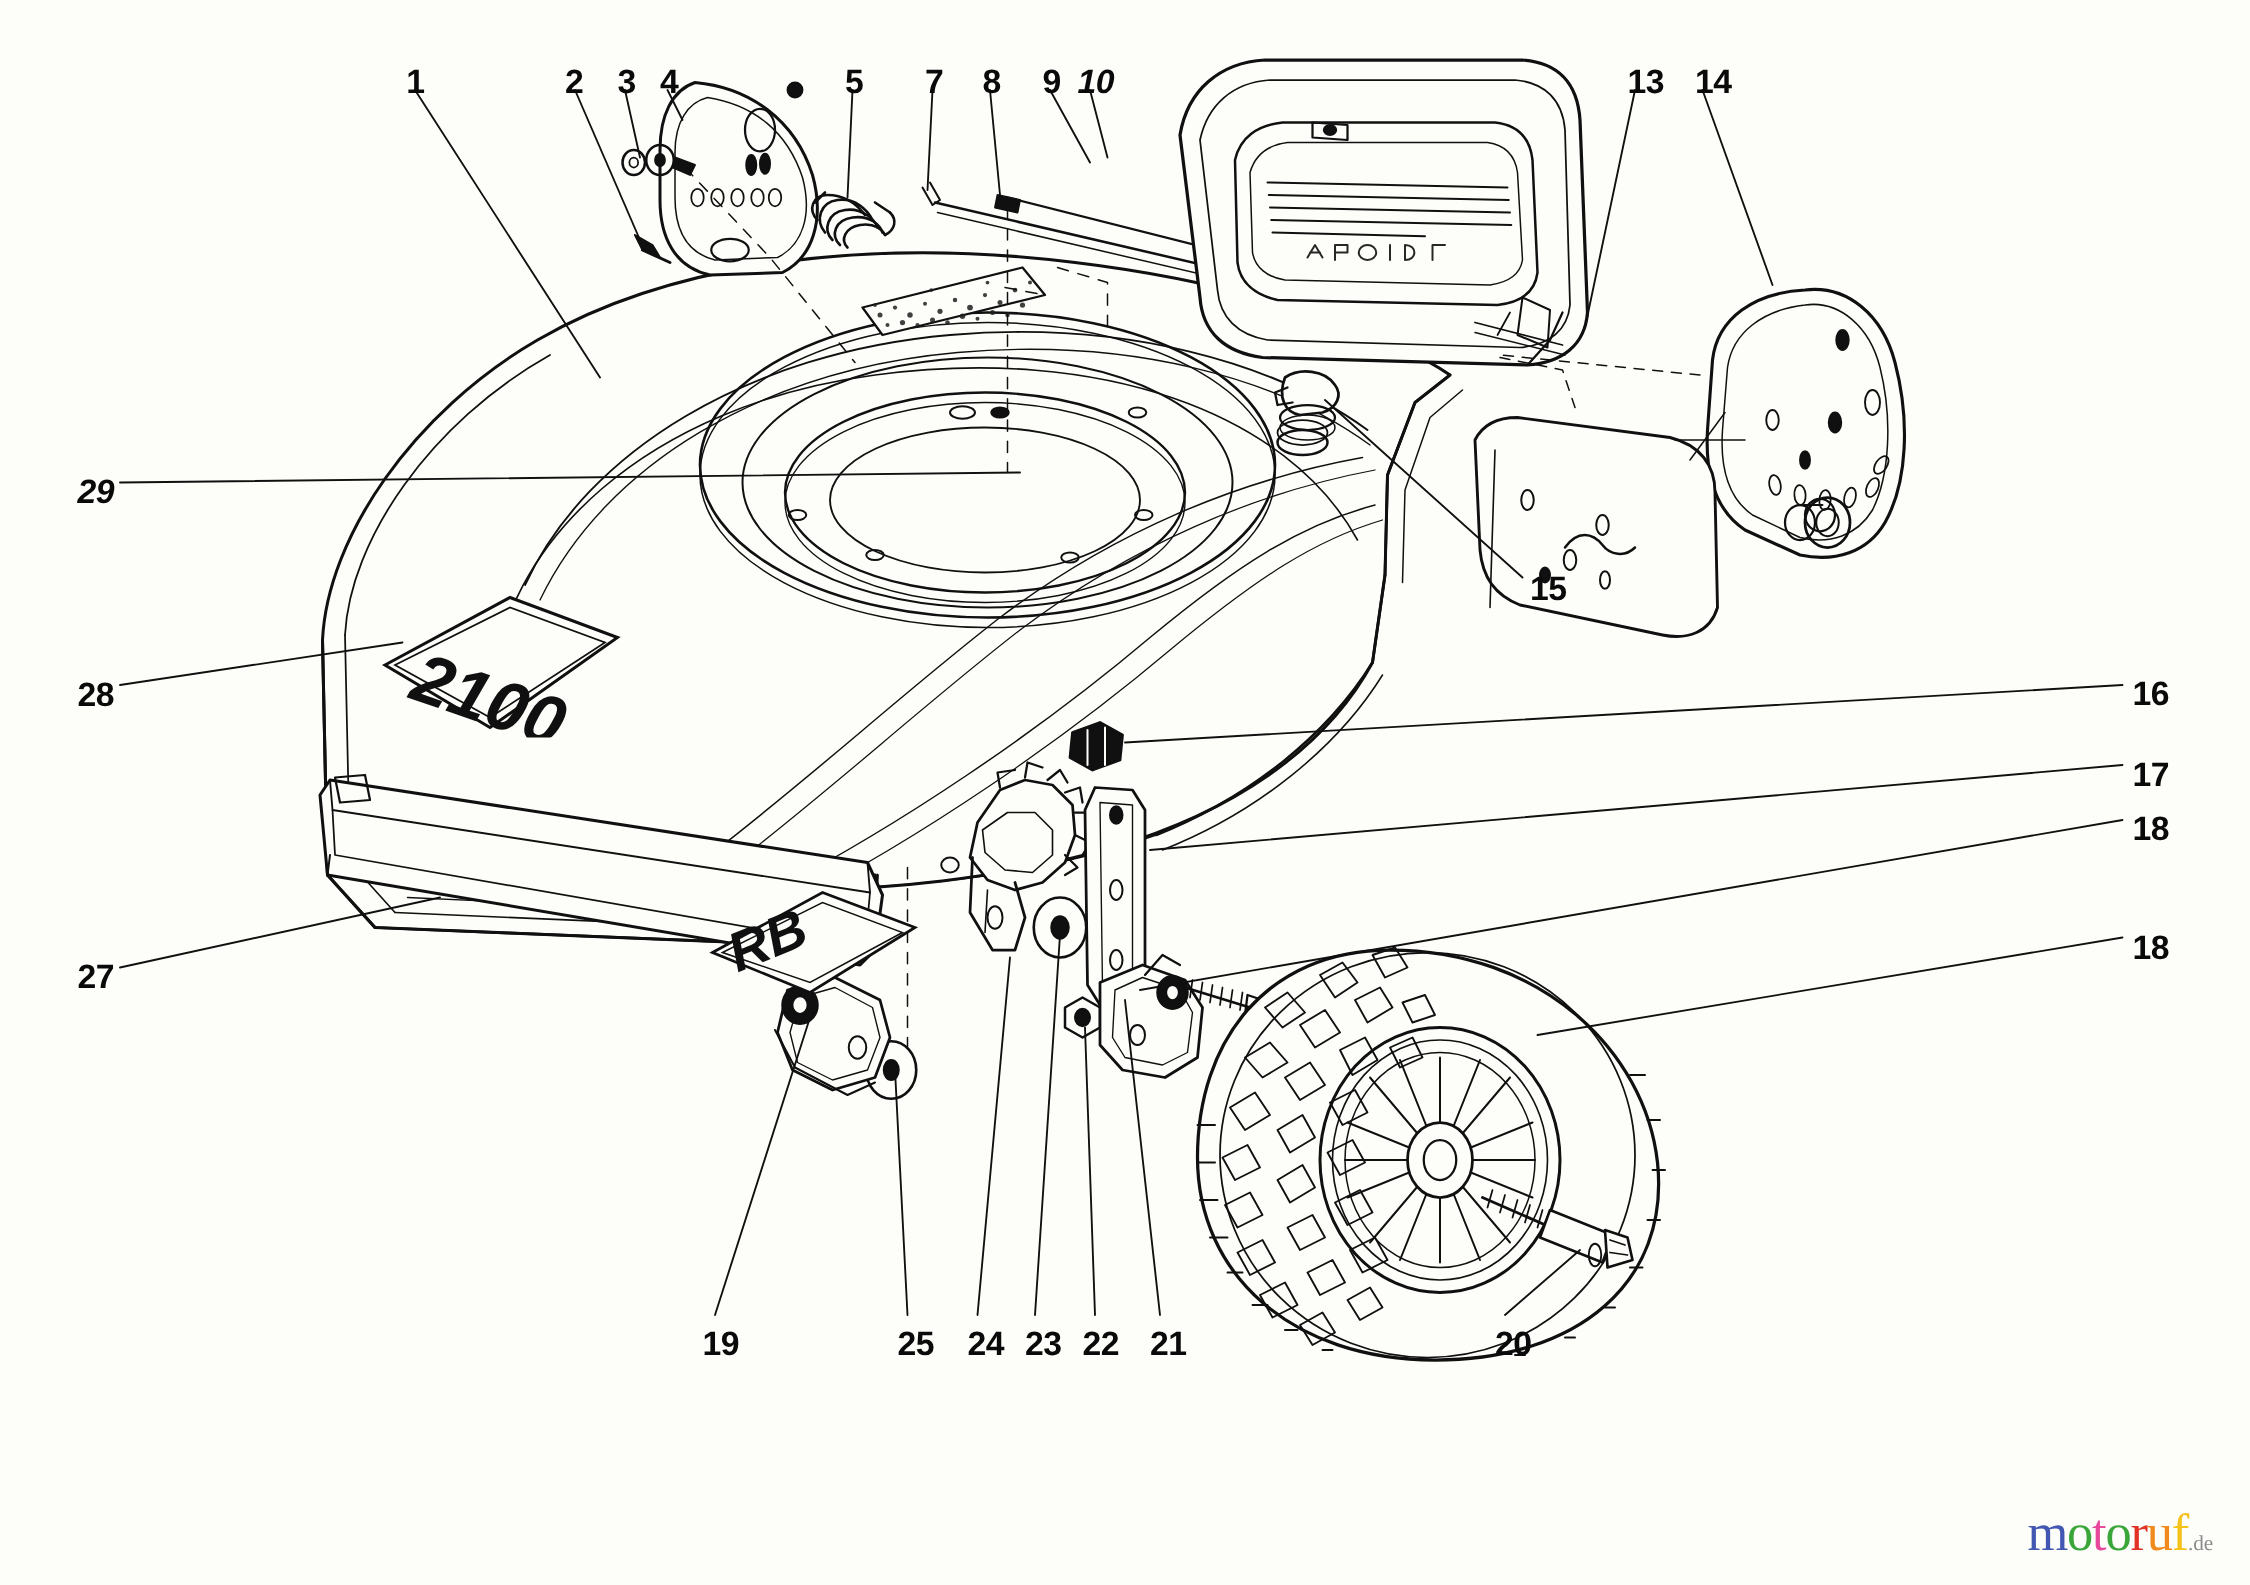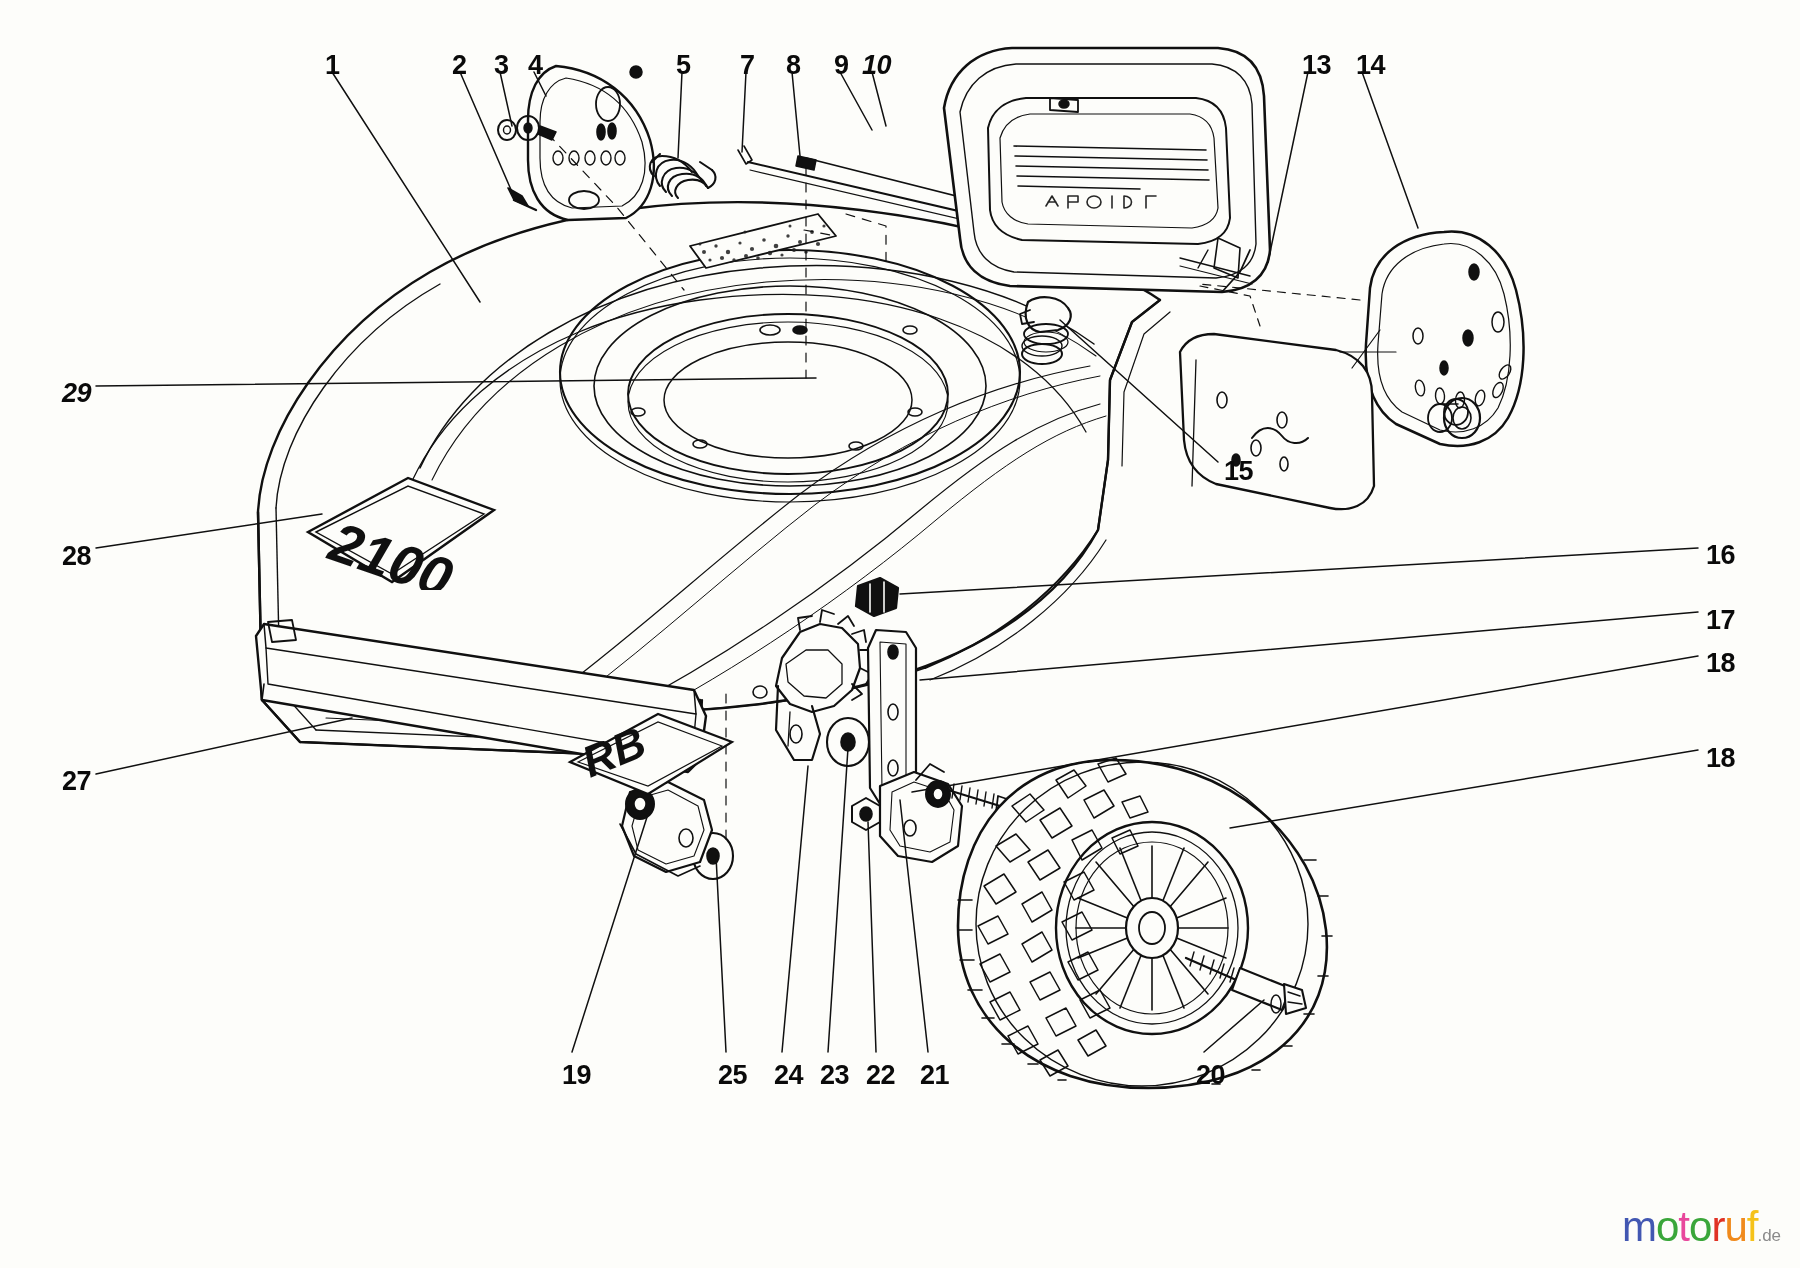--- a/index.html
+++ b/index.html
@@ -14,21 +14,21 @@
     font-size:27px;
     color:#0a0a0a;
     letter-spacing:-0.5px;
     line-height:1;
     white-space:nowrap;
     -webkit-font-smoothing:none;
   }
   .wm{
     position:absolute;
     left:1622px;top:1206px;
-    font-family:Liberation Sans, sans-serif;
+    font-family:Liberation Serif, serif;
     font-size:42px;
     line-height:1;
     white-space:nowrap;
     letter-spacing:-1px;
   }
   .wm span{display:inline-block;}
   .wm .suffix{font-size:17px;color:#8a8a8a;letter-spacing:0;vertical-align:baseline;}
   .badge2100{position:absolute;}
   .badgeRB{position:absolute;}
 </style>

